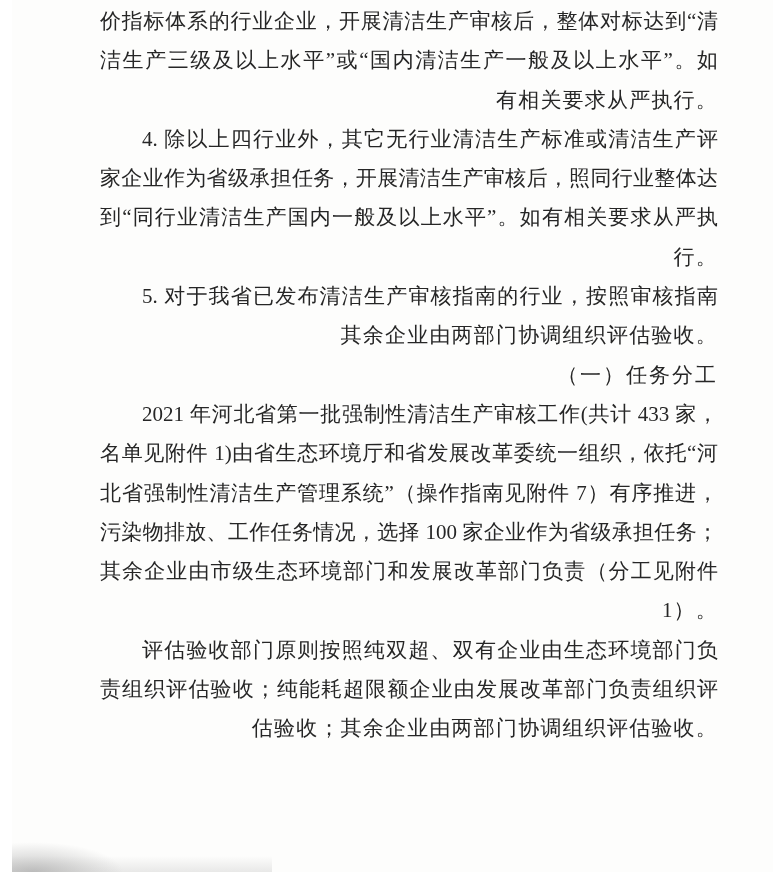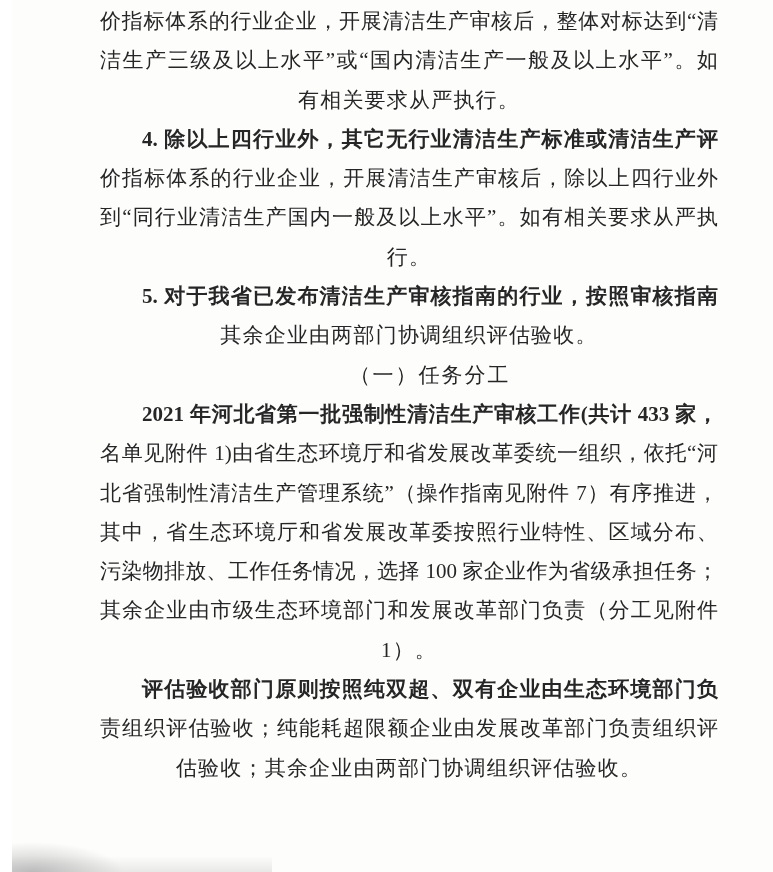--- a/index.html
+++ b/index.html
@@ -22,35 +22,34 @@
       top: 2px;
       left: 88px;
       width: 618px;
     }
     .line {
       height: 39.3px;
       line-height: 39.3px;
       font-size: 21px;
       letter-spacing: 1.2px;
       white-space: nowrap;
-      text-align: center;
+      text-align: right;
     }
     .line.just {
       white-space: normal;
       letter-spacing: 0;
       text-align: justify;
       text-align-last: justify;
       text-justify: inter-character;
     }
     .line.indent {
       padding-left: 42px;
     }
     .line.just.indent {
       width: 576px;
-      font-weight: bold;
     }
     .heading {
       font-family: "Liberation Sans", "DejaVu Sans", sans-serif;
       font-weight: bold;
       letter-spacing: 1px;
       color: #1d1d1d;
     }
     .subheading {
       letter-spacing: 2px;
     }
@@ -71,34 +70,33 @@
 <body>
 
 <div class="page">
   <div class="text-block">
 
     <div class="line just">价指标体系的行业企业，开展清洁生产审核后，整体对标达到“清</div>
     <div class="line just">洁生产三级及以上水平”或“国内清洁生产一般及以上水平”。如</div>
     <div class="line">有相关要求从严执行。</div>
 
     <div class="line just indent">4. 除以上四行业外，其它无行业清洁生产标准或清洁生产评</div>
-    <div class="line just">价指标体系的行业企业，开展清洁生产审核后，除以上四行业外</div>
+    <div class="line just">家企业作为省级承担任务，开展清洁生产审核后，照同行业整体达</div>
     <div class="line just">到“同行业清洁生产国内一般及以上水平”。如有相关要求从严执</div>
     <div class="line">行。</div>
 
     <div class="line just indent">5. 对于我省已发布清洁生产审核指南的行业，按照审核指南</div>
     <div class="line">其余企业由两部门协调组织评估验收。</div>
 
 
     <div class="line subheading indent">（一）任务分工</div>
 
     <div class="line just indent">2021 年河北省第一批强制性清洁生产审核工作(共计 433 家，</div>
     <div class="line just">名单见附件 1)由省生态环境厅和省发展改革委统一组织，依托“河</div>
     <div class="line just">北省强制性清洁生产管理系统”（操作指南见附件 7）有序推进，</div>
-    <div class="line just">其中，省生态环境厅和省发展改革委按照行业特性、区域分布、</div>
     <div class="line just">污染物排放、工作任务情况，选择 100 家企业作为省级承担任务；</div>
     <div class="line just">其余企业由市级生态环境部门和发展改革部门负责（分工见附件</div>
     <div class="line">1）。</div>
 
     <div class="line just indent">评估验收部门原则按照纯双超、双有企业由生态环境部门负</div>
     <div class="line just">责组织评估验收；纯能耗超限额企业由发展改革部门负责组织评</div>
     <div class="line">估验收；其余企业由两部门协调组织评估验收。</div>
 
   </div>
 

